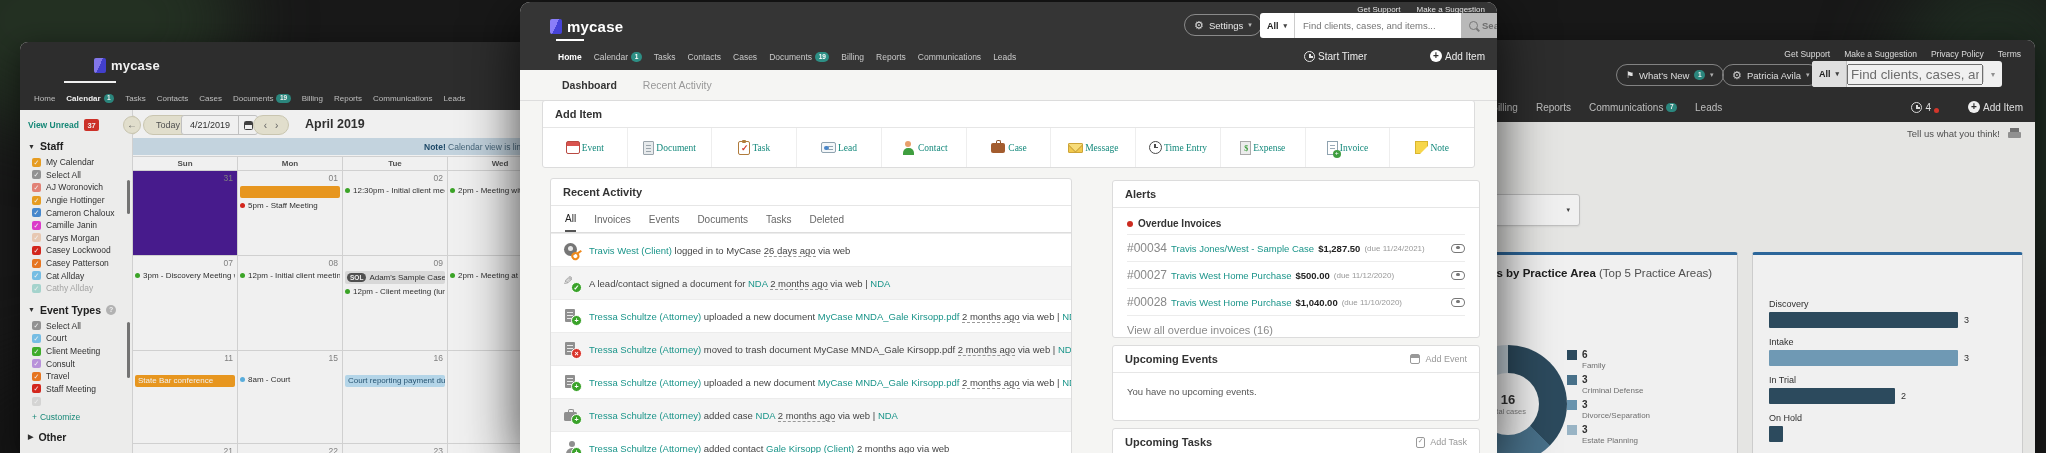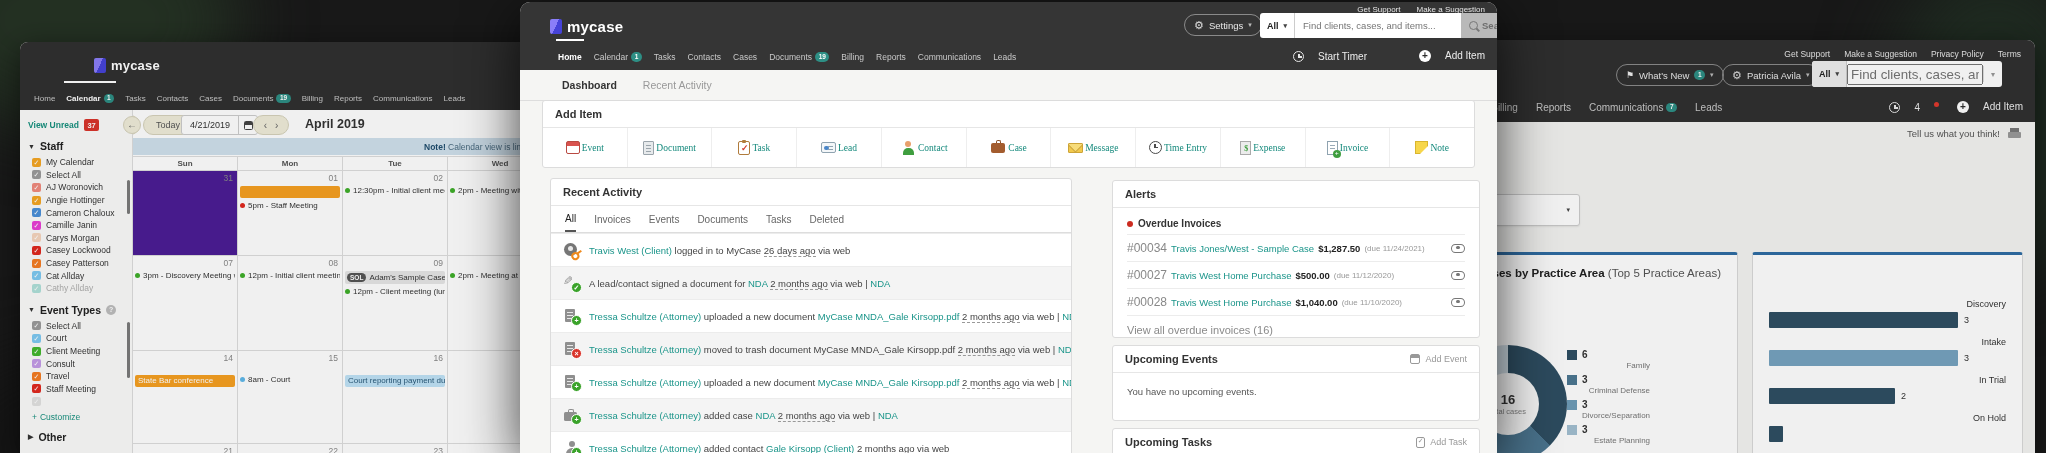--- a/index.html
+++ b/index.html
@@ -60,21 +60,21 @@
   .sbtn{background:#b9b9b9;color:#6e6e6e;display:flex;align-items:center;gap:4px;padding:0 8px;font-size:9.5px;
         font-weight:bold;cursor:pointer;}
   .mag{width:7px;height:7px;border:1.5px solid #777;border-radius:50%;position:relative;}
   .mag::after{content:"";position:absolute;width:4px;height:1.5px;background:#777;transform:rotate(45deg);right:-3px;bottom:-1px;}
   .srch2{position:absolute;left:682px;top:21px;height:26px;display:flex;background:#fff;border-radius:3px;overflow:hidden;align-items:center;}
   .srch2 .scope{background:#ededed;height:100%;}
   .srch2 input{width:128px;}
   .vdiv{width:1px;height:16px;background:#ddd;}
   .srch2 .endcaret{padding:0 7px;color:#999;font-size:8px;}
 
-  .hact{position:absolute;display:flex;align-items:flex-start;gap:14px;color:#ececec;font-size:10px;cursor:pointer;white-space:nowrap;}
+  .hact{position:absolute;display:flex;align-items:flex-end;gap:3px;color:#ececec;font-size:10px;cursor:pointer;white-space:nowrap;}
   .clk{width:11px;height:11px;border:1.5px solid #e8e8e8;border-radius:50%;position:relative;box-sizing:border-box;flex:none;}
   .clk::before{content:"";position:absolute;left:45%;top:1.5px;width:1.5px;height:3.5px;background:#e8e8e8;}
   .clk::after{content:"";position:absolute;left:45%;top:4px;width:3.5px;height:1.5px;background:#e8e8e8;}
   .plusc{width:12px;height:12px;border-radius:50%;background:#fff;color:#2d2d2d;font-weight:bold;font-size:10px;
          line-height:12px;text-align:center;flex:none;}
   .reddot{width:5px;height:5px;background:#e0392e;border-radius:50%;}
 
   
   .cbody{position:absolute;top:68px;left:0;right:0;bottom:0;background:#f5f5f3;}
   .tabstrip{height:30px;border-bottom:1px solid #ddd;display:flex;align-items:center;gap:26px;padding-left:42px;
@@ -218,21 +218,21 @@
   .ev{display:flex;align-items:center;gap:3px;color:#333;font-size:8px;white-space:nowrap;overflow:hidden;cursor:pointer;}
   .ev .d{width:5px;height:5px;border-radius:50%;flex:none;}
   .ev-bar{height:12px;border-radius:2px;color:#fff;font-size:8px;line-height:12px;padding:0 3px;white-space:nowrap;
           overflow:hidden;cursor:pointer;}
   .ev-badge{height:13px;background:#e6e6e6;border-radius:2px;display:flex;align-items:center;gap:3px;padding:0 2px;
             white-space:nowrap;overflow:hidden;cursor:pointer;}
   .ev-badge .pill2{background:#555;color:#fff;font-size:6.5px;border-radius:5px;padding:1px 3px;font-weight:bold;}
   .ev-badge .t{font-size:8px;color:#333;}
 
   
-  .rbody{position:absolute;top:82px;left:0;right:0;bottom:0;background:#f4f4f2;text-align:right;}
+  .rbody{position:absolute;top:82px;left:0;right:0;bottom:0;background:#f4f4f2;}
   .feedback{position:absolute;right:14px;top:6px;display:flex;align-items:center;gap:8px;font-size:9.5px;color:#555;}
   .printer{width:13px;height:11px;position:relative;cursor:pointer;}
   .printer::before{content:"";position:absolute;left:2px;top:0;width:9px;height:4px;background:#777;}
   .printer::after{content:"";position:absolute;left:0;top:3.5px;width:13px;height:6px;background:#999;border-radius:1px;}
   .rselect{position:absolute;left:330px;top:72px;width:120px;height:32px;background:#fff;border:1px solid #ccc;
            border-radius:3px;box-shadow:0 1px 2px rgba(0,0,0,.08);display:flex;align-items:center;
            justify-content:flex-end;padding:0 9px;color:#888;font-size:9px;box-sizing:border-box;cursor:pointer;}
   .panel{position:absolute;top:130px;height:300px;background:#fff;border:1px solid #d9d9d9;border-top:3px solid #2f6da4;
          border-radius:3px;box-sizing:border-box;}
   #p1{left:322px;width:286px;} #p2{left:622px;width:271px;}
@@ -511,21 +511,21 @@
                       <span>2pm - Meeting at Office to Disc</span>
                     </div>
                   </div>
                 </div>
                 <div class="cell">
                   <span class="dnum"></span>
                 </div>
               </div>
               <div class="cal-row r2">
                 <div class="cell">
-                  <span class="dnum">14</span>
+                  <span class="dnum">11</span>
                   <div class="evs late">
                     <div class="ev-bar" style="background: rgb(246, 160, 33);">State Bar conference</div>
                   </div>
                 </div>
                 <div class="cell">
                   <span class="dnum">15</span>
                   <div class="evs late">
                     <div class="ev">
                       <span class="d" style="background: rgb(95, 184, 234);"></span>
                       <span>8am - Court</span>

